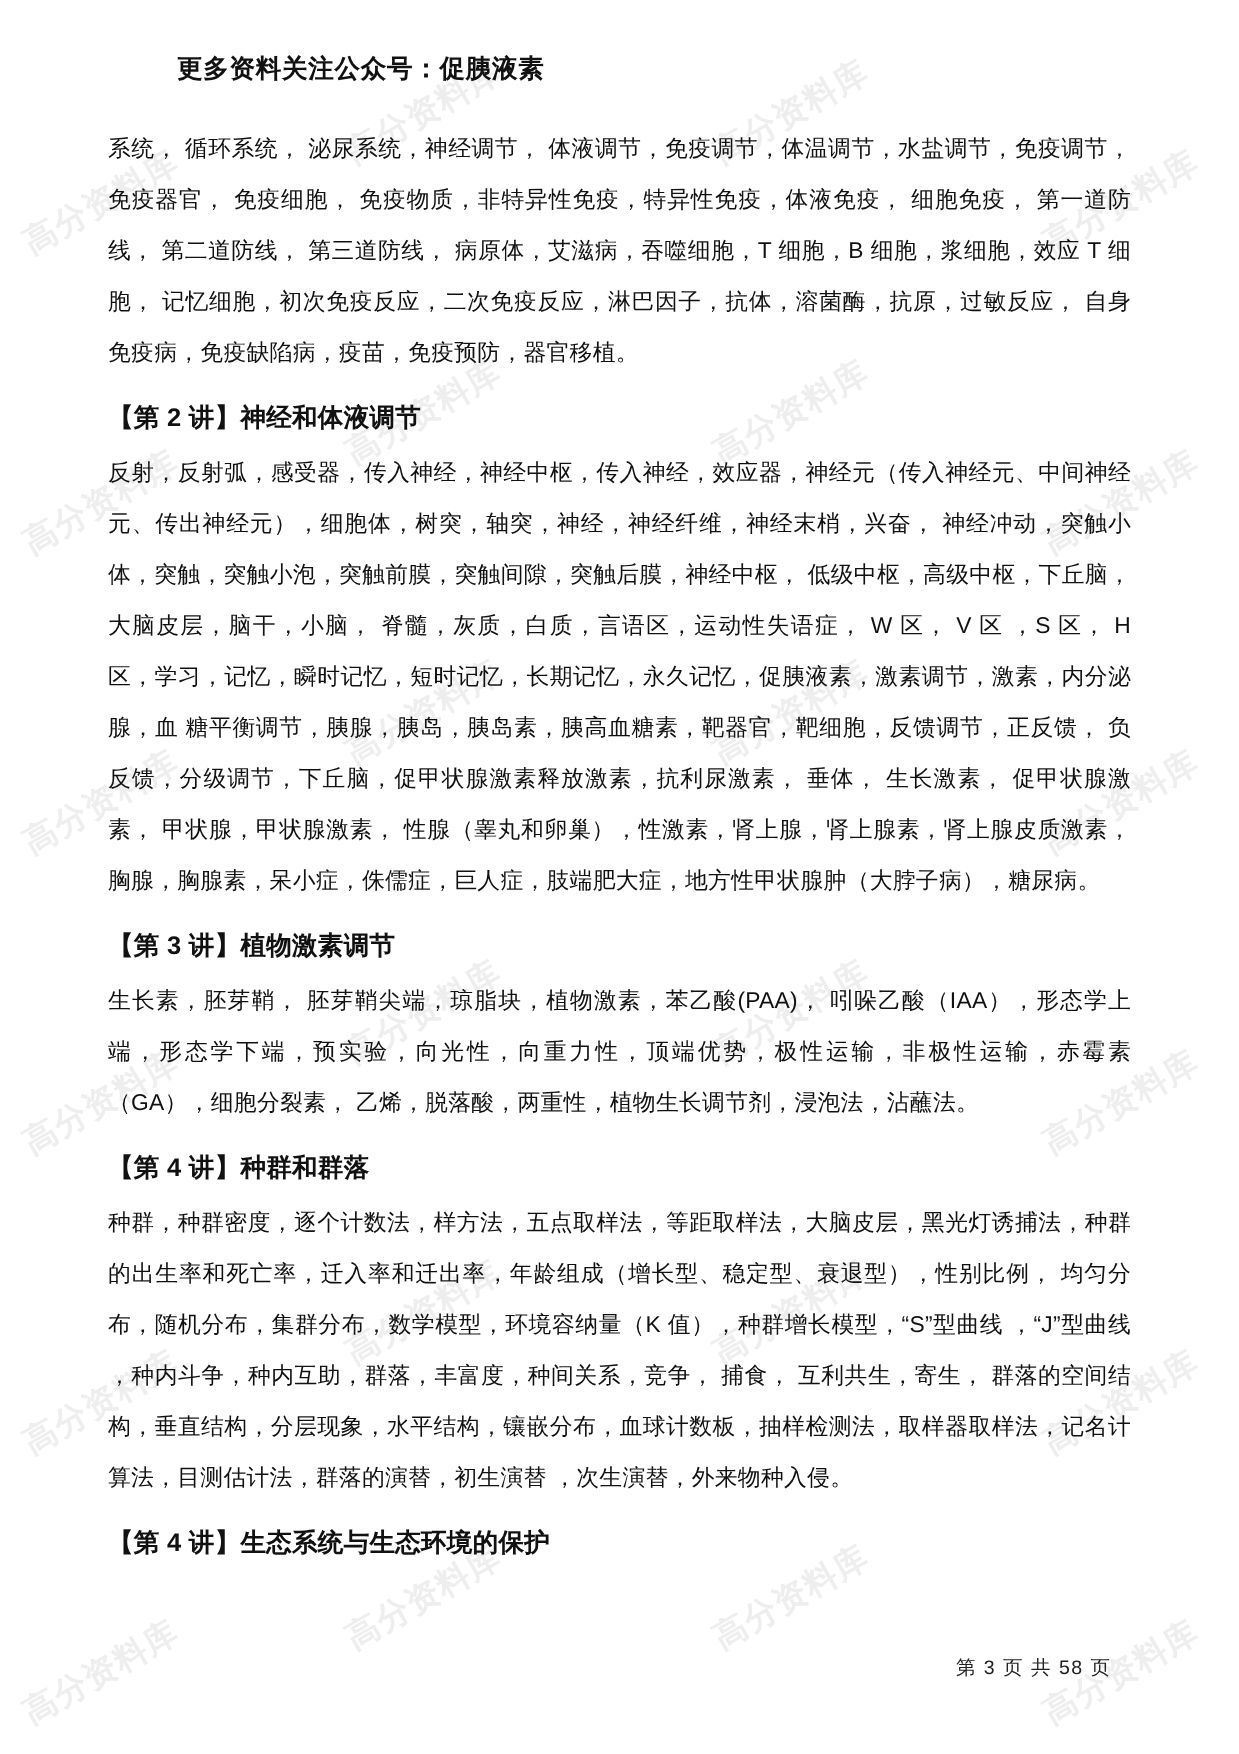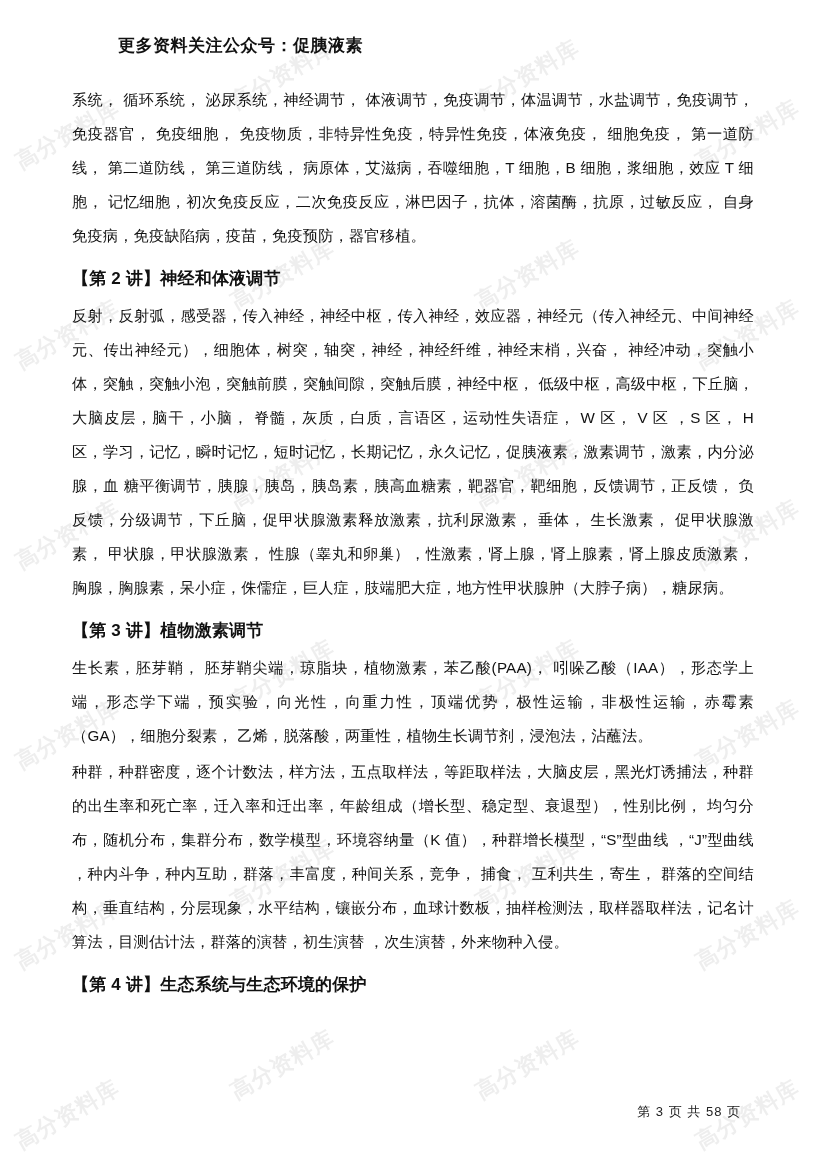--- a/index.html
+++ b/index.html
@@ -126,20 +126,21 @@
     <div class="body-area">
 
       <p class="para">系统， 循环系统， 泌尿系统，神经调节， 体液调节，免疫调节，体温调节，水盐调节，免疫调节，免疫器官， 免疫细胞， 免疫物质，非特异性免疫，特异性免疫，体液免疫， 细胞免疫， 第一道防线， 第二道防线， 第三道防线， 病原体，艾滋病，吞噬细胞，T 细胞，B 细胞，浆细胞，效应 T 细胞， 记忆细胞，初次免疫反应，二次免疫反应，淋巴因子，抗体，溶菌酶，抗原，过敏反应， 自身免疫病，免疫缺陷病，疫苗，免疫预防，器官移植。</p>
 
       <h2 class="sec">【第 2 讲】神经和体液调节</h2>
       <p class="para">反射，反射弧，感受器，传入神经，神经中枢，传入神经，效应器，神经元（传入神经元、中间神经元、传出神经元），细胞体，树突，轴突，神经，神经纤维，神经末梢，兴奋， 神经冲动，突触小体，突触，突触小泡，突触前膜，突触间隙，突触后膜，神经中枢， 低级中枢，高级中枢，下丘脑，大脑皮层，脑干，小脑， 脊髓，灰质，白质，言语区，运动性失语症， W 区， V 区 ，S 区， H 区，学习，记忆，瞬时记忆，短时记忆，长期记忆，永久记忆，促胰液素，激素调节，激素，内分泌腺，血 糖平衡调节，胰腺，胰岛，胰岛素，胰高血糖素，靶器官，靶细胞，反馈调节，正反馈， 负反馈，分级调节，下丘脑，促甲状腺激素释放激素，抗利尿激素， 垂体， 生长激素， 促甲状腺激素， 甲状腺，甲状腺激素， 性腺（睾丸和卵巢），性激素，肾上腺，肾上腺素，肾上腺皮质激素，胸腺，胸腺素，呆小症，侏儒症，巨人症，肢端肥大症，地方性甲状腺肿（大脖子病），糖尿病。</p>
 
       <h2 class="sec">【第 3 讲】植物激素调节</h2>
       <p class="para">生长素，胚芽鞘， 胚芽鞘尖端，琼脂块，植物激素，苯乙酸(PAA)， 吲哚乙酸（IAA），形态学上端，形态学下端，预实验，向光性，向重力性，顶端优势，极性运输，非极性运输，赤霉素（GA），细胞分裂素， 乙烯，脱落酸，两重性，植物生长调节剂，浸泡法，沾蘸法。</p>
 
+      <h2 class="sec">【第 4 讲】种群和群落</h2>
       <p class="para">种群，种群密度，逐个计数法，样方法，五点取样法，等距取样法，大脑皮层，黑光灯诱捕法，种群的出生率和死亡率，迁入率和迁出率，年龄组成（增长型、稳定型、衰退型），性别比例， 均匀分布，随机分布，集群分布，数学模型，环境容纳量（K 值），种群增长模型，“S”型曲线 ，“J”型曲线 ，种内斗争，种内互助，群落，丰富度，种间关系，竞争， 捕食， 互利共生，寄生， 群落的空间结构，垂直结构，分层现象，水平结构，镶嵌分布，血球计数板，抽样检测法，取样器取样法，记名计算法，目测估计法，群落的演替，初生演替 ，次生演替，外来物种入侵。</p>
 
       <h2 class="sec">【第 4 讲】生态系统与生态环境的保护</h2>
 
     </div>
 
   </div>
 
   <div class="doc-footer">第 3 页 共 58 页</div>
 

